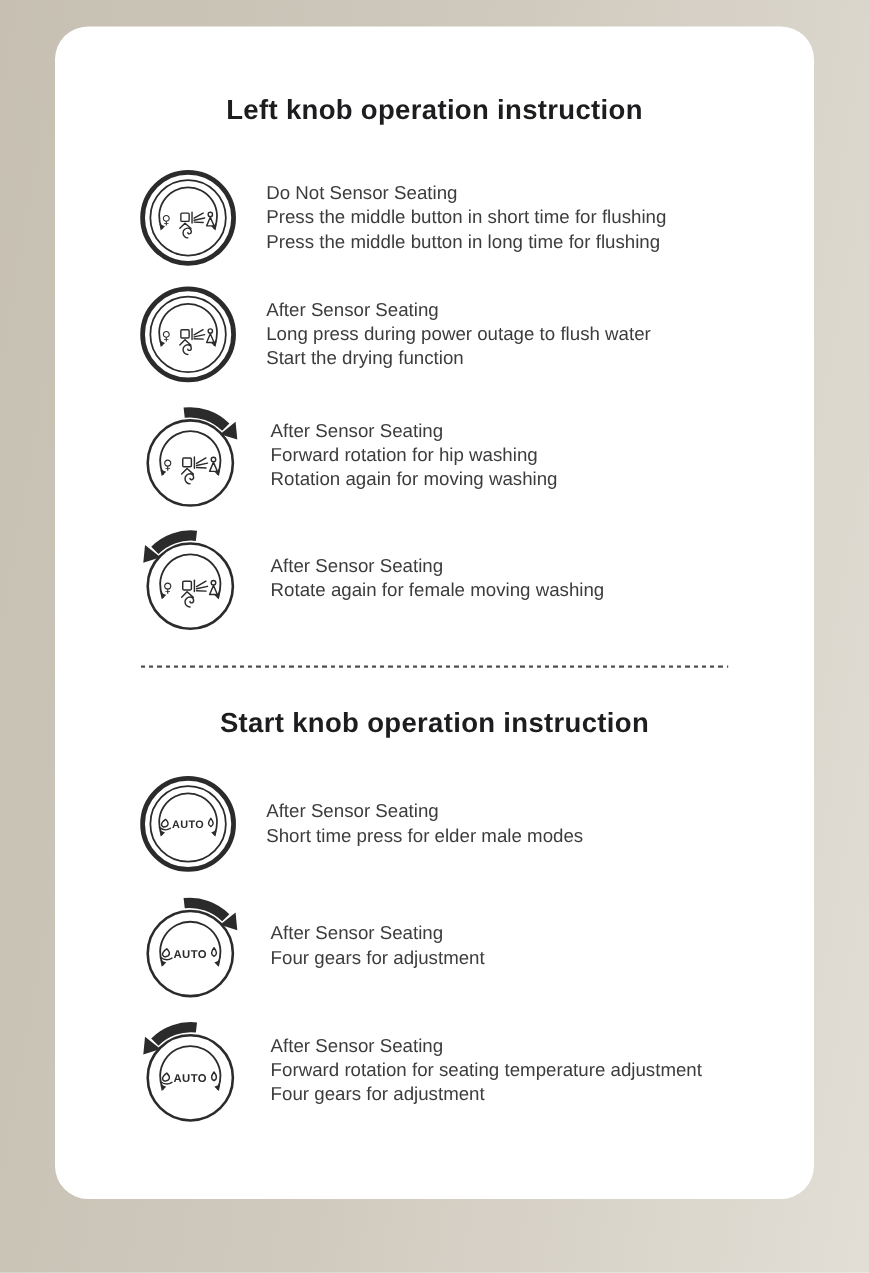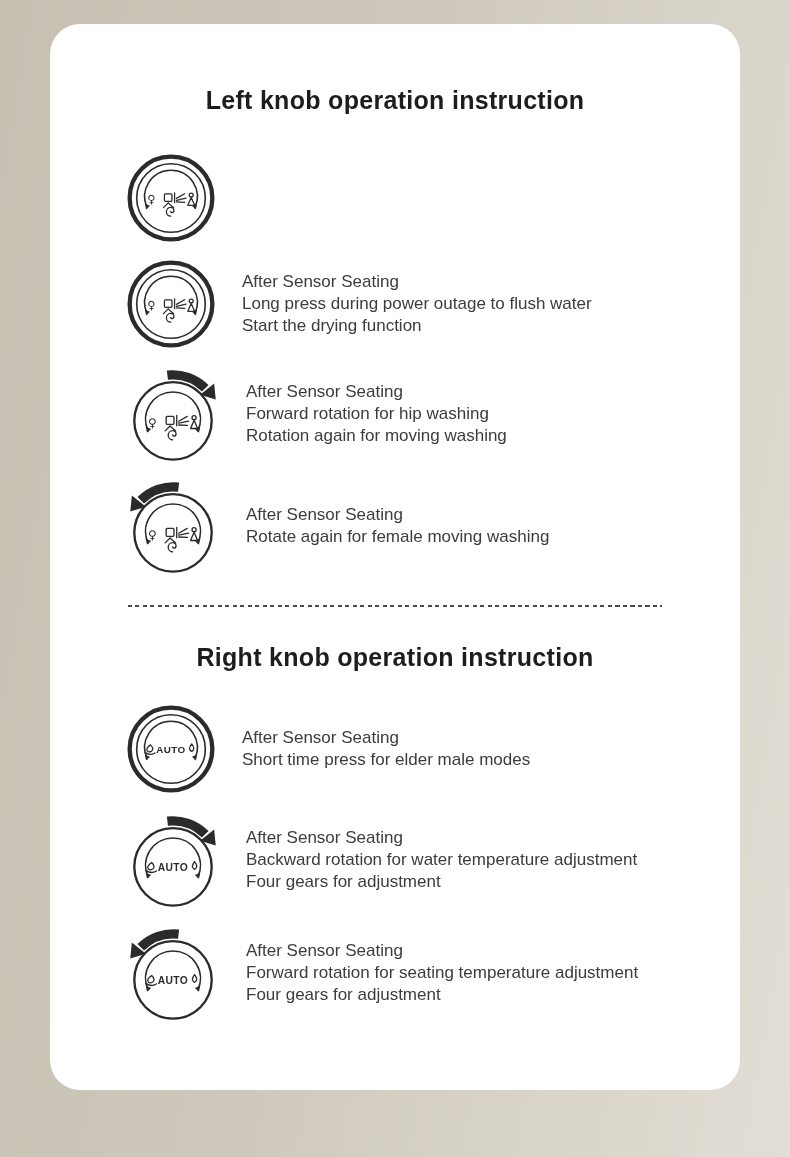--- a/index.html
+++ b/index.html
@@ -103,20 +103,25 @@
   <h2 class="section-title title-left">Left knob operation instruction</h2>
 
   <div class="row mt-38">
     <div class="knob-box">
       <svg class="knob-plain" viewBox="0 0 100 100">
         <circle class="ring-thick" cx="50" cy="50" r="44"></circle>
         <circle class="ring-thin" cx="50" cy="50" r="36.5"></circle>
         <use href="#dial-left"></use>
       </svg>
     </div>
+    <div class="text-block">
+      <p class="line">Do Not Sensor Seating</p>
+      <p class="line">Press the middle button in short time for flushing</p>
+      <p class="line">Press the middle button in long time for flushing</p>
+    </div>
   </div>
 
   <div class="row mt-12">
     <div class="knob-box">
       <svg class="knob-plain" viewBox="0 0 100 100">
         <circle class="ring-thick" cx="50" cy="50" r="44"></circle>
         <circle class="ring-thin" cx="50" cy="50" r="36.5"></circle>
         <use href="#dial-left"></use>
       </svg>
     </div>
@@ -157,21 +162,21 @@
       </svg>
     </div>
     <div class="text-block">
       <p class="line">After Sensor Seating</p>
       <p class="line">Rotate again for female moving washing</p>
     </div>
   </div>
 
   <div class="divider"></div>
 
-  <h2 class="section-title title-right">Right knob operation instruction</h2>
+  <h2 class="section-title title-right">Start knob operation instruction</h2>
 
   <div class="row mt-30">
     <div class="knob-box">
       <svg class="knob-plain" viewBox="0 0 100 100">
         <circle class="ring-thick" cx="50" cy="50" r="44"></circle>
         <circle class="ring-thin" cx="50" cy="50" r="36.5"></circle>
         <use href="#dial-auto"></use>
         <text class="auto-label" x="50" y="53.8" text-anchor="middle">AUTO</text>
       </svg>
     </div>
@@ -187,21 +192,20 @@
         <use href="#rot-cw"></use>
         <circle class="ring-med" cx="50" cy="59" r="39.5"></circle>
         <g transform="translate(0,9)">
           <use href="#dial-auto"></use>
           <text class="auto-label" x="50" y="53.8" text-anchor="middle">AUTO</text>
         </g>
       </svg>
     </div>
     <div class="text-block">
       <p class="line">After Sensor Seating</p>
-      <p class="line">Backward rotation for water temperature adjustment</p>
       <p class="line">Four gears for adjustment</p>
     </div>
   </div>
 
   <div class="row mt-11">
     <div class="knob-box">
       <svg class="knob-arrow" viewBox="0 0 100 104">
         <g transform="translate(100,0) scale(-1,1)">
             <use href="#rot-cw"></use>
           </g>

